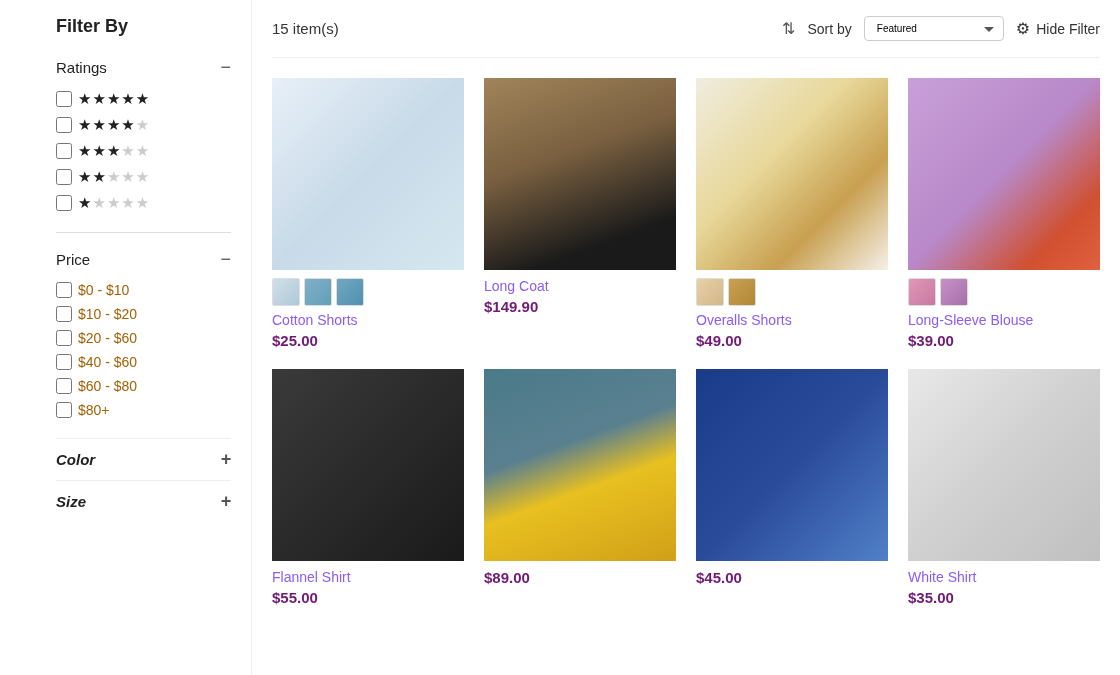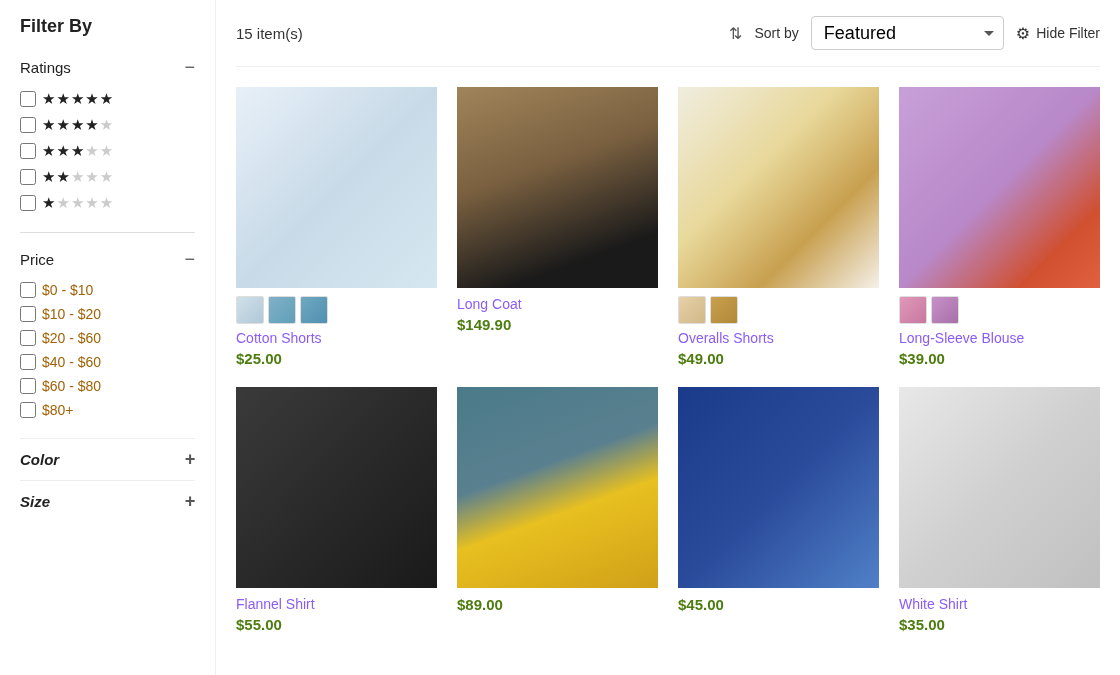--- a/index.html
+++ b/index.html
@@ -1,21 +1,21 @@
 <!DOCTYPE html>
 <html><head>
   <meta charset="utf-8">
   <style>
     * { box-sizing: border-box; margin: 0; padding: 0; }
     body { font-family: -apple-system, BlinkMacSystemFont, 'Segoe UI', sans-serif; background: #fff; color: #222; font-size: 14px; }
 
     .layout { display: flex; min-height: 675px; }
 
     
-    .sidebar { width: 216px; flex-shrink: 0; padding: 16px 20px; border-right: 1px solid #eee; }
+    .sidebar { width: 216px; flex-shrink: 0; padding: 16px 20px; border-right: 1px solid #eee; margin-left: 36px; }
     .sidebar-title { font-size: 18px; font-weight: 600; margin-bottom: 20px; }
 
     .filter-section-header { display: flex; justify-content: space-between; align-items: center; font-size: 15px; font-weight: 400; margin-bottom: 12px; cursor: pointer; }
     .filter-section-header .icon { font-size: 18px; color: #555; }
 
     .filter-section { margin-bottom: 20px; }
     .filter-divider { border: none; border-top: 1px solid #ddd; margin-bottom: 16px; }
 
     .rating-row { display: flex; align-items: center; gap: 6px; margin-bottom: 8px; }
     .rating-row input[type=checkbox] { width: 16px; height: 16px; cursor: pointer; }
@@ -33,21 +33,21 @@
 
     
     .main { flex: 1; padding: 0 20px; }
 
     
     .main-header { display: flex; align-items: center; justify-content: space-between; padding: 16px 0; border-bottom: 1px solid #eee; margin-bottom: 20px; }
     .item-count { font-size: 15px; color: #333; }
     .sort-controls { display: flex; align-items: center; gap: 12px; }
     .sort-label { font-size: 14px; color: #333; }
     .sort-icon { color: #555; font-size: 16px; }
-    .sort-select { appearance: none; border: 1px solid #ccc; border-radius: 4px; padding: 6px 32px 6px 12px; font-size: 18px; background: #fff; cursor: pointer; min-width: 140px; position: relative; }
+    .sort-select { appearance: none; border: 1px solid #ccc; border-radius: 4px; padding: 6px 32px 6px 12px; font-size: 10px; background: #fff; cursor: pointer; min-width: 140px; position: relative; }
     .sort-select-wrapper { position: relative; display: flex; align-items: center; }
     .sort-select-wrapper::after { content: ''; position: absolute; right: 10px; pointer-events: none; border: 5px solid transparent; border-top-color: #555; top: 50%; transform: translateY(-2px); }
     .hide-filter-btn { display: flex; align-items: center; gap: 6px; font-size: 14px; color: #333; cursor: pointer; background: none; border: none; padding: 0; }
     .hide-filter-icon { font-size: 16px; }
 
     
     .product-grid { display: grid; grid-template-columns: repeat(4, 1fr); gap: 20px; }
 
     .product-card { cursor: pointer; }
     .product-image-wrapper { width: 100%; aspect-ratio: 1 / 1; overflow: hidden; background: #f5f5f5; margin-bottom: 8px; position: relative; }
@@ -66,21 +66,21 @@
     .color-swatch { width: 28px; height: 28px; border: 1px solid #ddd; border-radius: 2px; overflow: hidden; cursor: pointer; }
     .swatch-1 { background: linear-gradient(135deg, #d0e0e8, #b0c8d8); }
     .swatch-2 { background: linear-gradient(135deg, #80b0c8, #60a0b8); }
     .swatch-3 { background: linear-gradient(135deg, #70a8c0, #5090b0); }
     .swatch-overalls-1 { background: linear-gradient(135deg, #e8d0a8, #d0b888); }
     .swatch-overalls-2 { background: linear-gradient(135deg, #c8a050, #b08838); }
     .swatch-blouse-1 { background: linear-gradient(135deg, #e098b8, #c878a0); }
     .swatch-blouse-2 { background: linear-gradient(135deg, #c890c8, #a870a8); }
 
     .product-name { font-size: 14px; color: #8b5cf6; margin-bottom: 4px; }
-    .product-price { font-size: 15px; font-weight: 600; color: #4d7c0f; }
+    .product-price { font-size: 15px; font-weight: 600; color: #701a75; }
   </style>
 </head>
 <body>
 
 <div class="layout">
 
   <aside class="sidebar">
     <div class="sidebar-title">Filter By</div>
 
     <div class="filter-section">

